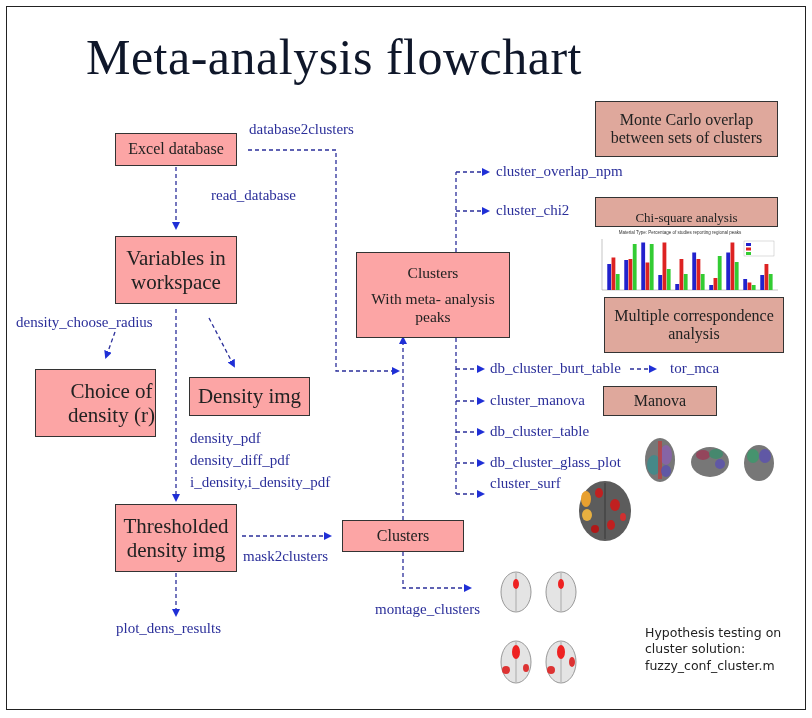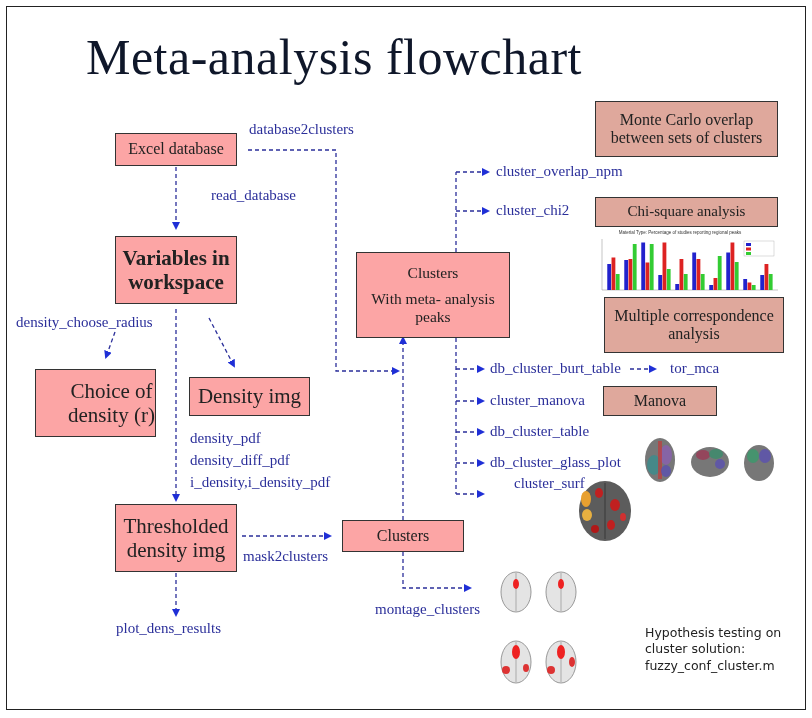--- a/index.html
+++ b/index.html
@@ -56,21 +56,21 @@
     <path d="M456,432 L483,432" marker-end="url(#ah)"></path>
     <path d="M456,463 L483,463" marker-end="url(#ah)"></path>
     <path d="M456,494 L483,494" marker-end="url(#ah)"></path>
     <path d="M630,369 L655,369" marker-end="url(#ah)"></path>
   </g>
 </svg>
 
 <div class="node yellow" style="left:115px;top:133px;width:122px;height:33px;font-size:16px;">
   <span>Excel database</span>
 </div>
-<div class="node yellow" style="left:115px;top:236px;width:122px;height:68px;font-size:21px;font-weight:bold;">
+<div class="node yellow" style="left:115px;top:236px;width:122px;height:68px;font-size:21px;">
   <span>Variables in</span>
   <span>workspace</span>
 </div>
 <div class="node yellow" style="left:35px;top:369px;width:121px;height:68px;font-size:21px;padding-left:32px;">
   <span>Choice of</span>
   <span>density (r)</span>
 </div>
 <div class="node yellow" style="left:189px;top:377px;width:121px;height:39px;font-size:21px;">
   <span>Density img</span>
 </div>
@@ -84,21 +84,21 @@
 <div class="node yellow" style="left:356px;top:252px;width:154px;height:86px;font-size:15.5px;">
   <span style="margin-bottom:8px;">Clusters</span>
   <span>With meta- analysis</span>
   <span>peaks</span>
 </div>
 
 <div class="node pink" style="left:595px;top:101px;width:183px;height:56px;font-size:16px;">
   <span>Monte Carlo overlap</span>
   <span>between sets of clusters</span>
 </div>
-<div class="node pink" style="left:595px;top:197px;width:183px;height:30px;font-size:15px;">
+<div class="node pink" style="left:595px;top:197px;width:183px;height:30px;font-size:13px;justify-content:flex-end;">
   <span>Chi-square analysis</span>
 </div>
 <div class="node pink" style="left:604px;top:297px;width:180px;height:56px;font-size:16px;">
   <span>Multiple correspondence</span>
   <span>analysis</span>
 </div>
 <div class="node pink" style="left:603px;top:386px;width:114px;height:30px;font-size:16px;">
   <span>Manova</span>
 </div>
 
@@ -111,21 +111,21 @@
 <div class="lbl" style="left:243px;top:548px;">mask2clusters</div>
 <div class="lbl" style="left:116px;top:620px;">plot_dens_results</div>
 <div class="lbl" style="left:375px;top:601px;">montage_clusters</div>
 <div class="lbl" style="left:496px;top:163px;">cluster_overlap_npm</div>
 <div class="lbl" style="left:496px;top:202px;">cluster_chi2</div>
 <div class="lbl" style="left:490px;top:360px;">db_cluster_burt_table</div>
 <div class="lbl" style="left:670px;top:360px;">tor_mca</div>
 <div class="lbl" style="left:490px;top:392px;">cluster_manova</div>
 <div class="lbl" style="left:490px;top:423px;">db_cluster_table</div>
 <div class="lbl" style="left:490px;top:454px;">db_cluster_glass_plot</div>
-<div class="lbl" style="left:490px;top:475px;margin-left:24px;">cluster_surf</div>
+<div class="lbl" style="left:490px;top:475px;">cluster_surf</div>
 
 <svg class="thumb" id="chi-chart" style="left:580px;top:227px;width:200px;height:68px;" viewBox="0 0 200 68">
   <rect x="0" y="0" width="200" height="68" fill="#ffffff"></rect>
   <text id="chi-title" x="100" y="7" font-size="4.5" text-anchor="middle" fill="#333" font-family="Liberation Sans, sans-serif">Material Type: Percentage of studies reporting regional peaks</text>
   <line x1="22" y1="12" x2="22" y2="63" stroke="#888" stroke-width="0.5"></line>
   <line x1="22" y1="63" x2="198" y2="63" stroke="#888" stroke-width="0.5"></line>
   <g id="chi-bars">
       <rect x="27.275" y="37" width="3.825" height="26" fill="#2222cc"></rect>
       <rect x="44.275" y="33" width="3.825" height="30" fill="#2222cc"></rect>
       <rect x="61.275" y="15.5" width="3.825" height="47.5" fill="#2222cc"></rect>

